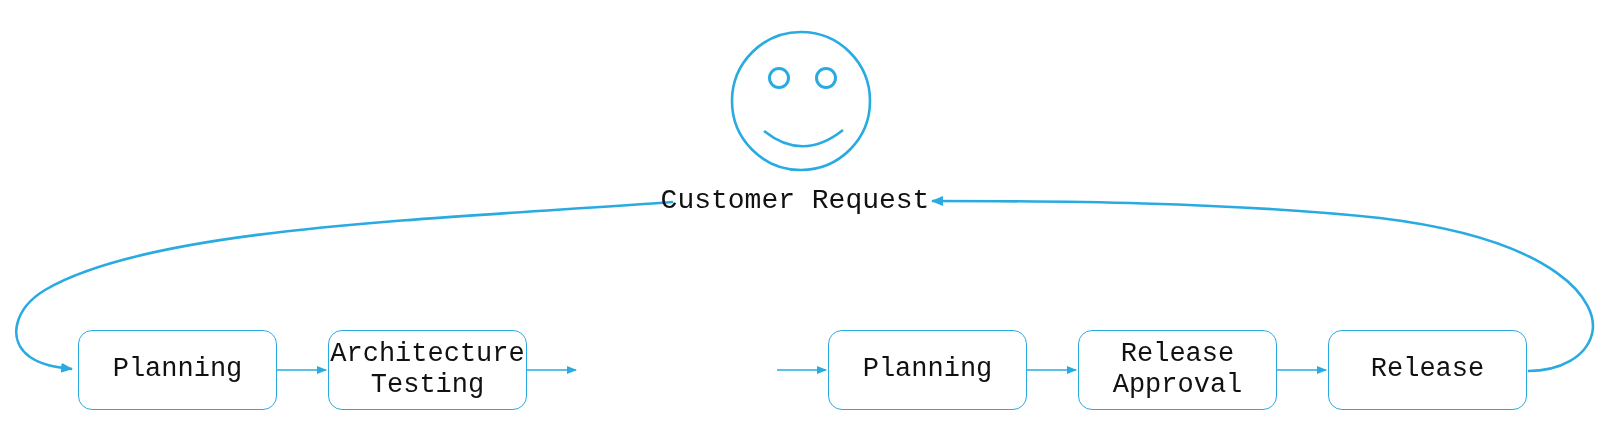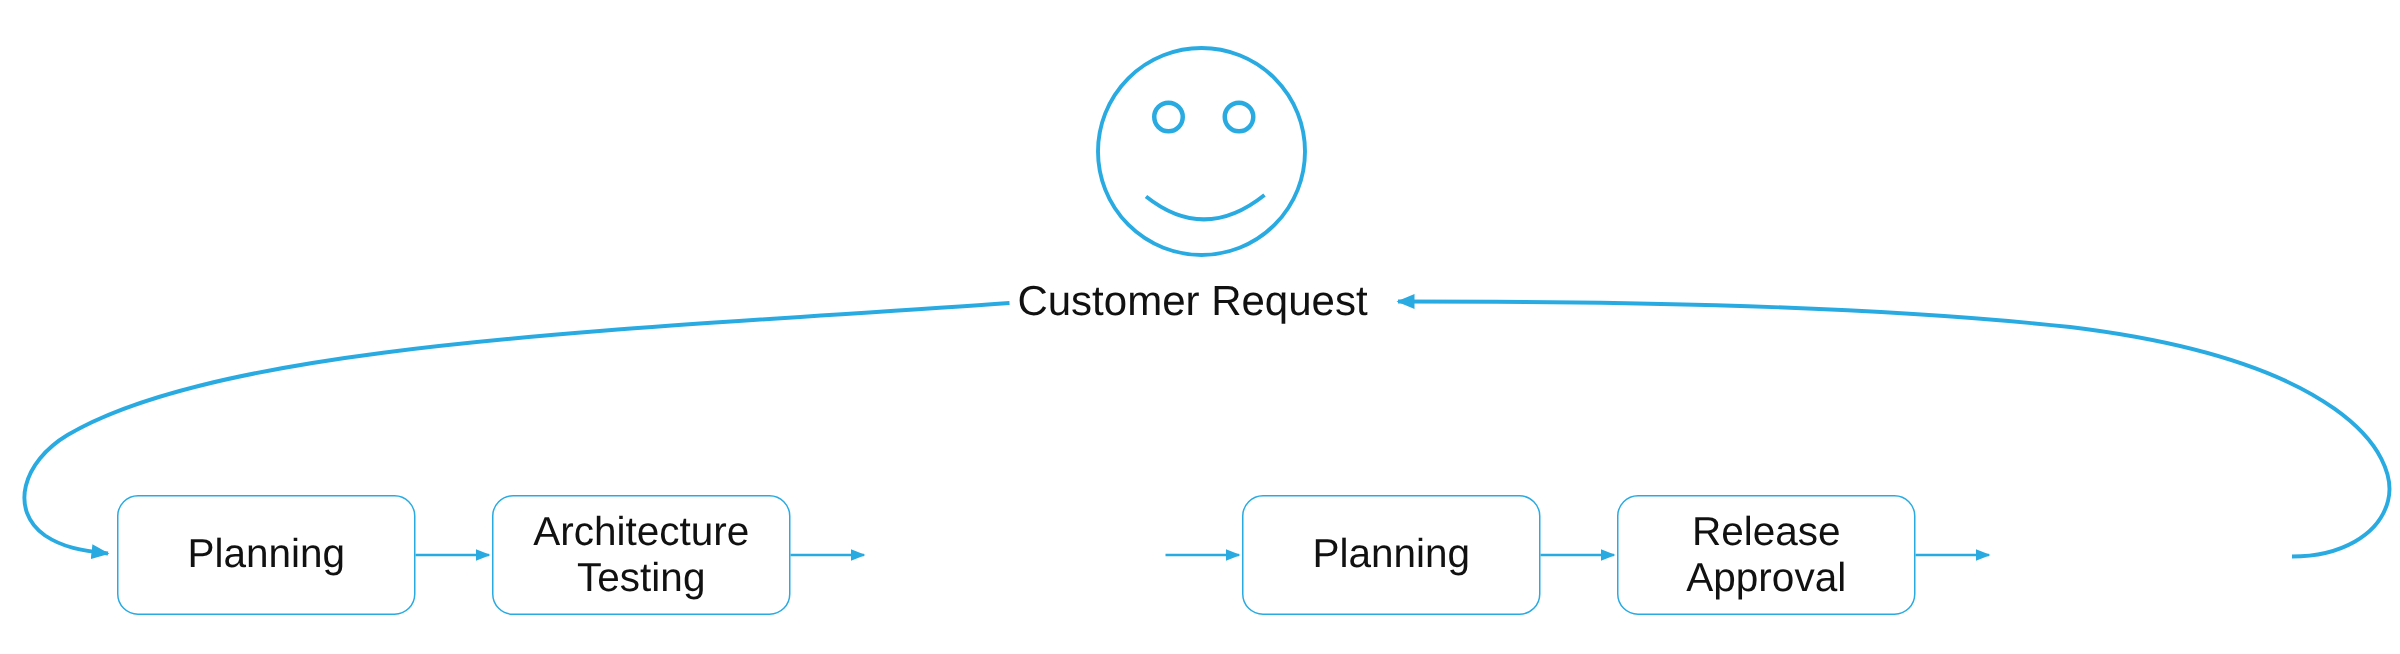--- a/index.html
+++ b/index.html
@@ -7,21 +7,21 @@
     --text: #111111;
     --background: #ffffff;
   }
   * { margin: 0; padding: 0; box-sizing: border-box; }
   html, body { background: var(--background); }
   .canvas {
     position: relative;
     width: 1600px;
     height: 436px;
     background: var(--background);
-    font-family: Liberation Sans, sans-serif;
+    font-family: Liberation Mono, monospace;
     overflow: hidden;
   }
   svg.layer {
     position: absolute;
     left: 0; top: 0;
     width: 1600px; height: 436px;
   }
   .stroke { stroke: var(--accent); fill: none; }
   .thick { stroke-width: 2.6px; }
   .thin  { stroke-width: 1.6px; }
@@ -95,14 +95,17 @@
   </div>
   <div class="step-box" style="left:328px">
     <span>Architecture Testing</span>
   </div>
   <div class="step-box" style="left:828px">
     <span>Planning</span>
   </div>
   <div class="step-box" style="left:1078px">
     <span>Release Approval</span>
   </div>
+  <div class="step-box" style="left:1328px">
+    <span>Release</span>
+  </div>
 
 </div>
 
 </body></html>

